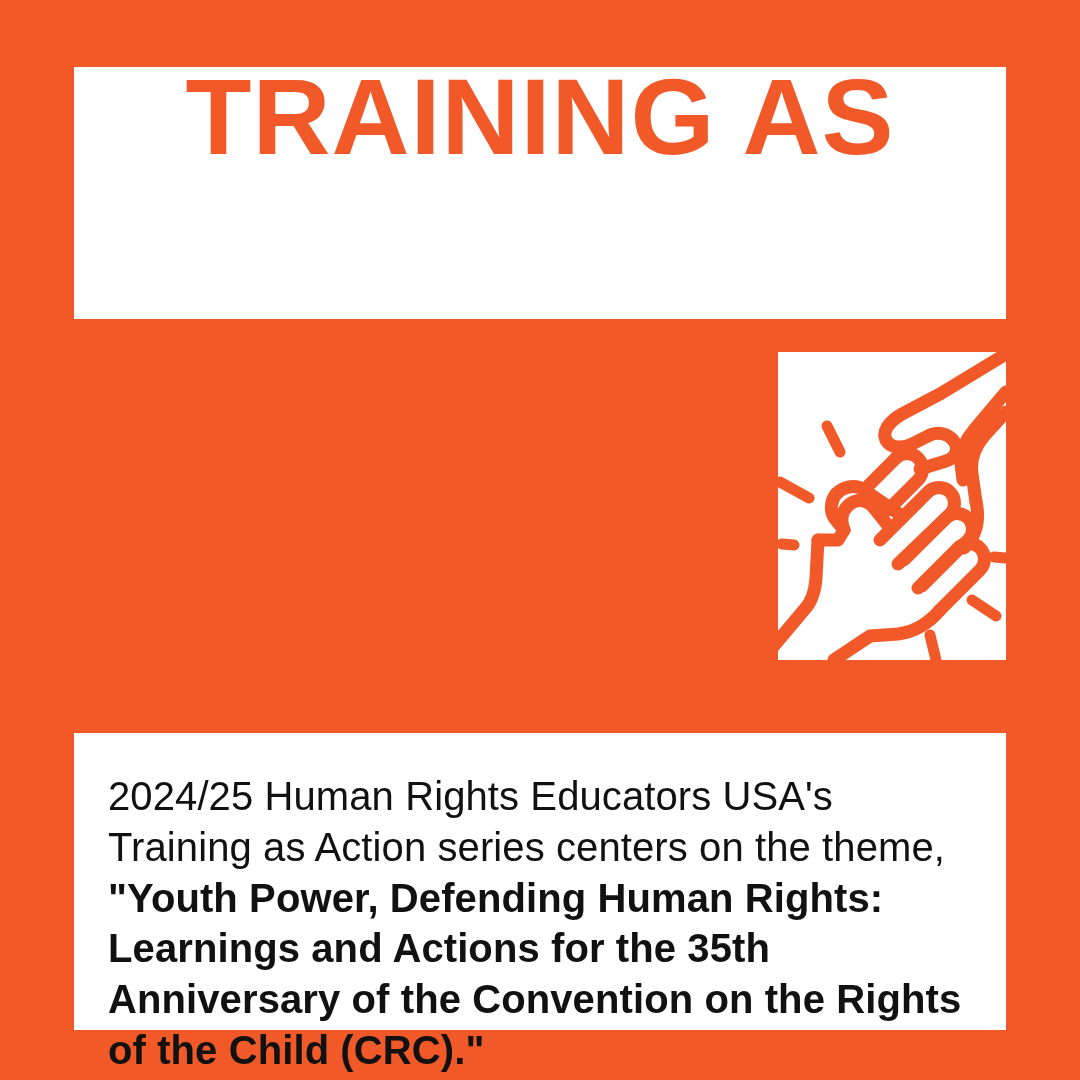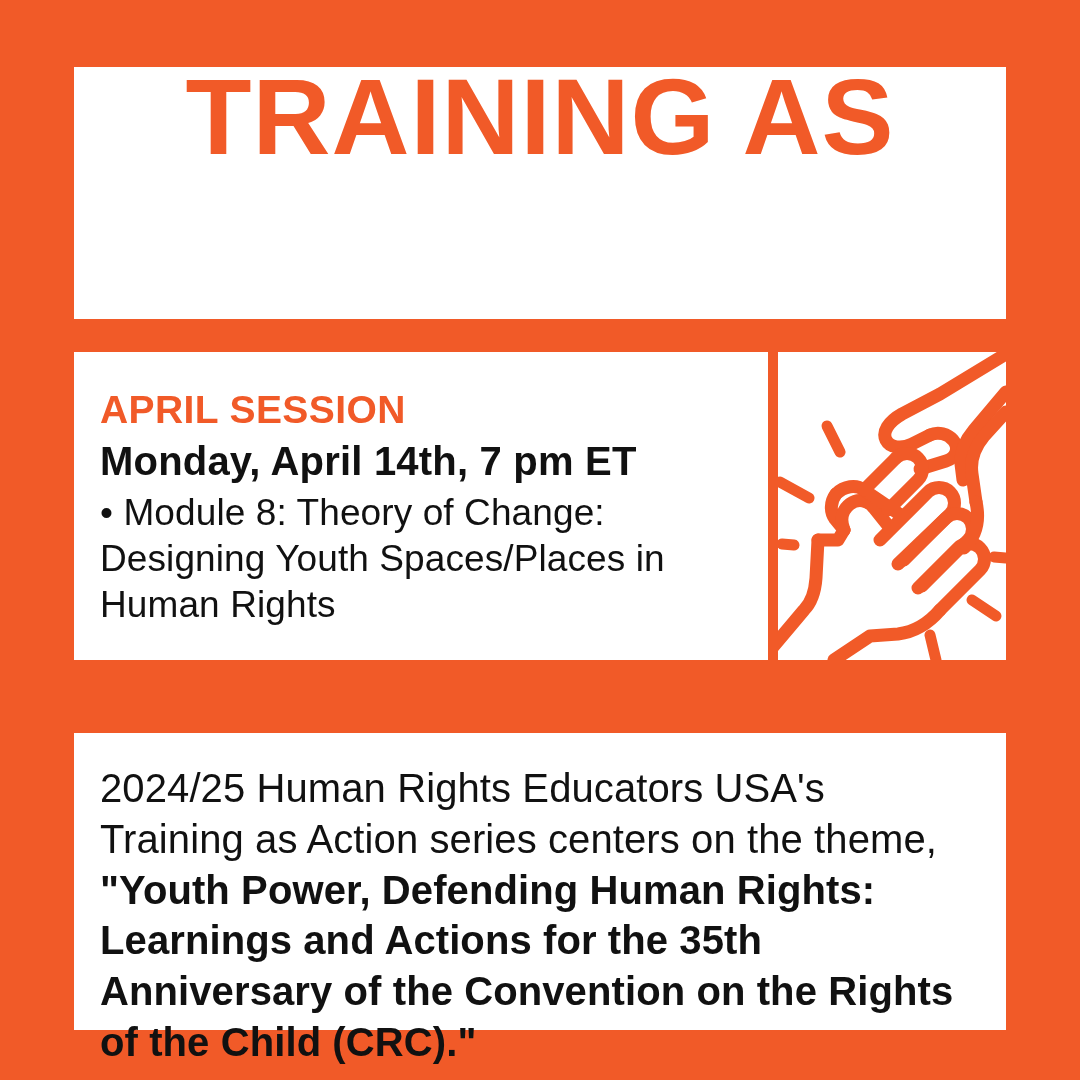--- a/index.html
+++ b/index.html
@@ -133,42 +133,37 @@
     box-sizing: border-box;
     padding: 30px 28px 20px 26px;
   }
   #desc-text {
     color: #111111;
     font-family: "Liberation Sans Narrow", "Liberation Sans", sans-serif;
     font-weight: 400;
     font-size: 40px;
     line-height: 1.27;
     letter-spacing: 0.1px;
-    margin: 0;
+    margin: 8px;
   }
   #desc-text .strong {
     font-weight: 700;
   }
 </style>
 </head>
 <body>
 
 <div id="poster">
 
   <div id="header-panel">
     <div class="title-line" id="title-line-1">TRAINING AS</div>
   </div>
 
   <div id="session-row">
 
-    <div id="session-panel">
-      <p id="session-kicker">APRIL SESSION</p>
-      <p id="session-datetime">Monday, April 14th, 7 pm ET</p>
-      <p id="session-module">• Module 8: Theory of Change: Designing Youth Spaces/Places in Human Rights</p>
-    </div>
 
     <div id="hands-panel">
       <span>
         <svg viewBox="0 0 228 308" xmlns="http://www.w3.org/2000/svg" fill="none" stroke="#F15A28" stroke-linecap="round" stroke-linejoin="round">
 
           <g stroke-width="11">
             <line x1="49" y1="74" x2="62" y2="100"></line>
             <line x1="2" y1="130" x2="31" y2="146"></line>
             <line x1="4" y1="192" x2="16" y2="193"></line>
             <line x1="216" y1="205" x2="228" y2="206"></line>

